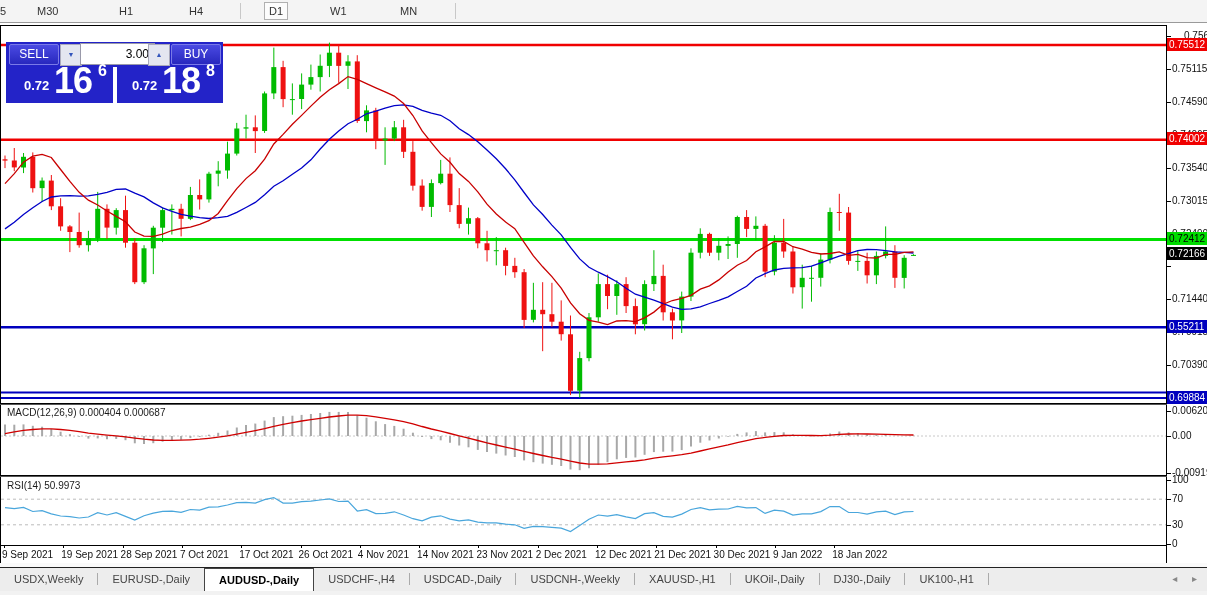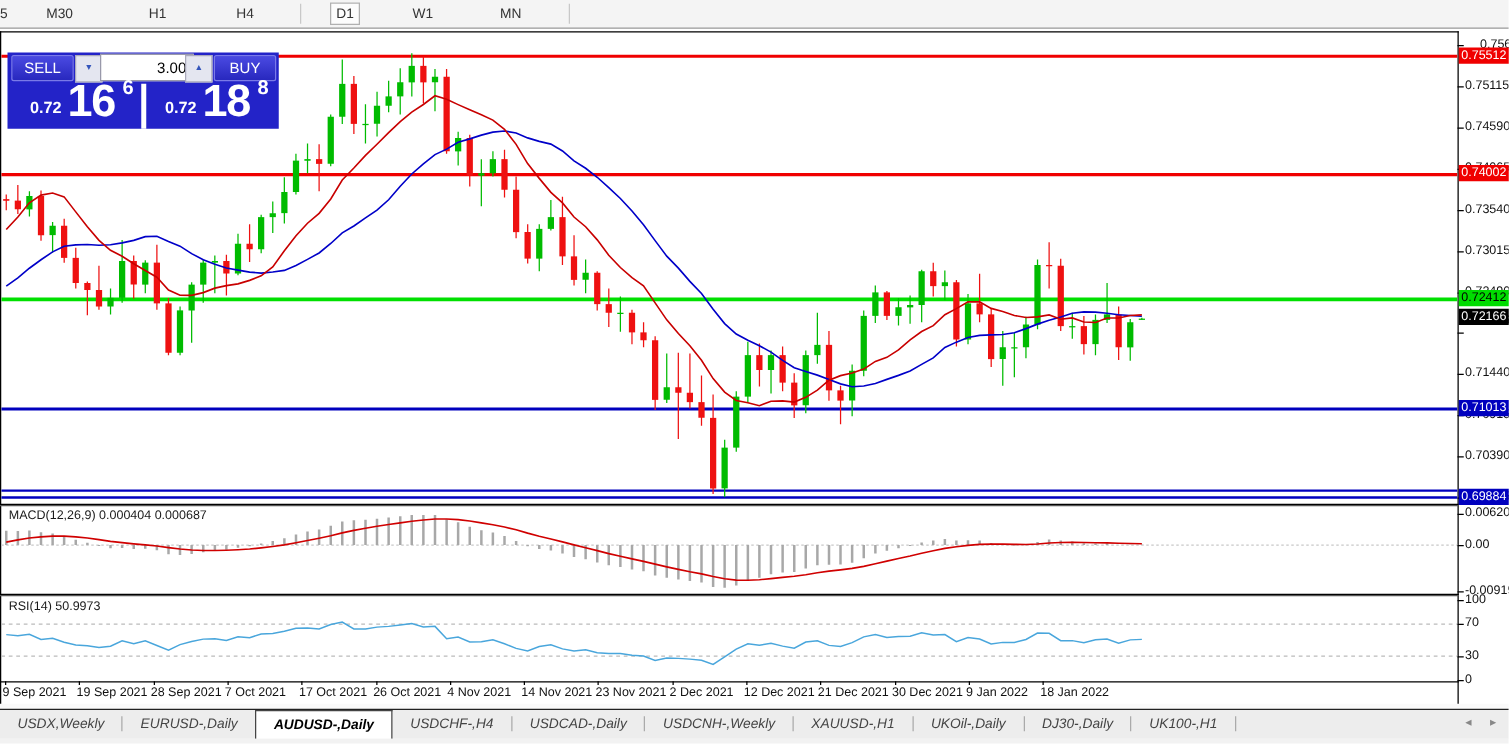--- a/index.html
+++ b/index.html
@@ -46,21 +46,21 @@
   #tp-vol{position:absolute;left:74px;top:1px;width:68px;height:20px;background:#fff;border:1px solid #99a;
           font-size:12px;color:#000;text-align:right;line-height:21px;padding-right:5px;}
   .tp-gap{position:absolute;left:107px;top:25px;width:4px;height:36px;background:#fff;}
   .tp-small{position:absolute;color:#fff;font-size:13px;font-weight:700;}
   .tp-big{position:absolute;color:#fff;font-size:36px;font-weight:700;letter-spacing:-1px;}
   .tp-sup{position:absolute;color:#fff;font-size:16px;font-weight:700;}
   
   #hstrip{position:absolute;left:0;top:563px;width:1207px;height:4px;background:#FAFAFA;}
   #tabline{position:absolute;left:0;top:567px;width:1207px;height:1px;background:#222;}
   #tabbar{position:absolute;left:0;top:568px;width:1207px;height:23px;background:#EDEDED;
-          display:flex;align-items:stretch;font-size:11px;color:#444;font-style:italic;}
+          display:flex;align-items:stretch;font-size:11px;color:#444;}
   .tab{padding:0 14px;line-height:22px;white-space:nowrap;cursor:pointer;}
   .tab.active{background:#fff;border:1px solid #444;border-bottom:none;font-weight:700;color:#000;}
   .tabsep{width:1px;height:12px;background:#aaa;margin-top:5px;}
   #tabnav{position:absolute;right:4px;top:568px;height:22px;line-height:22px;color:#888;font-size:10px;}
   #tabnav span{margin:0 6px;cursor:pointer;}
   #bottomstrip{position:absolute;left:0;top:591px;width:1207px;height:4px;background:#F2F2F2;}
 </style>
 </head>
 <body>
 
@@ -444,21 +444,21 @@
       <div class="axis-label" style="top: 268.41px;">0.71440</div>
       <div class="axis-tick" style="top: 307.34px;"></div>
       <div class="axis-label" style="top: 301.34px;">0.70915</div>
       <div class="axis-tick" style="top: 340.27px;"></div>
       <div class="axis-label" style="top: 334.27px;">0.70390</div>
       <div class="axis-tick" style="top: 373.199px;"></div>
       <div class="axis-label" style="top: 367.199px;">0.69865</div>
       <div class="price-badge" style="top: 12.5px; background: rgb(240, 0, 0); color: rgb(255, 255, 255);">0.75512</div>
       <div class="price-badge" style="top: 107.212px; background: rgb(240, 0, 0); color: rgb(255, 255, 255);">0.74002</div>
       <div class="price-badge" style="top: 206.943px; background: rgb(0, 220, 0); color: rgb(0, 0, 0);">0.72412</div>
-      <div class="price-badge" style="top: 294.693px; background: rgb(0, 0, 190); color: rgb(255, 255, 255);">0.71013</div>
+      <div class="price-badge" style="top: 294.693px; background: rgb(0, 0, 190); color: rgb(255, 255, 255);">0.55211</div>
       <div class="price-badge" style="top: 365.508px; background: rgb(0, 0, 190); color: rgb(255, 255, 255);">0.69884</div>
       <div class="price-badge" style="top: 222.373px; background: rgb(0, 0, 0); color: rgb(255, 255, 255);">0.72166</div>
       <div class="axis-tick" style="top: 385.996px;"></div>
       <div class="axis-label" style="top: 379.996px;">0.006201</div>
       <div class="axis-tick" style="top: 411px;"></div>
       <div class="axis-label" style="top: 405px;">0.00</div>
       <div class="axis-tick" style="top: 448.085px;"></div>
       <div class="axis-label" style="top: 442.085px;">-0.009197</div>
       <div class="axis-tick" style="top: 455px;"></div>
       <div class="axis-label" style="top: 449px;">100</div>

